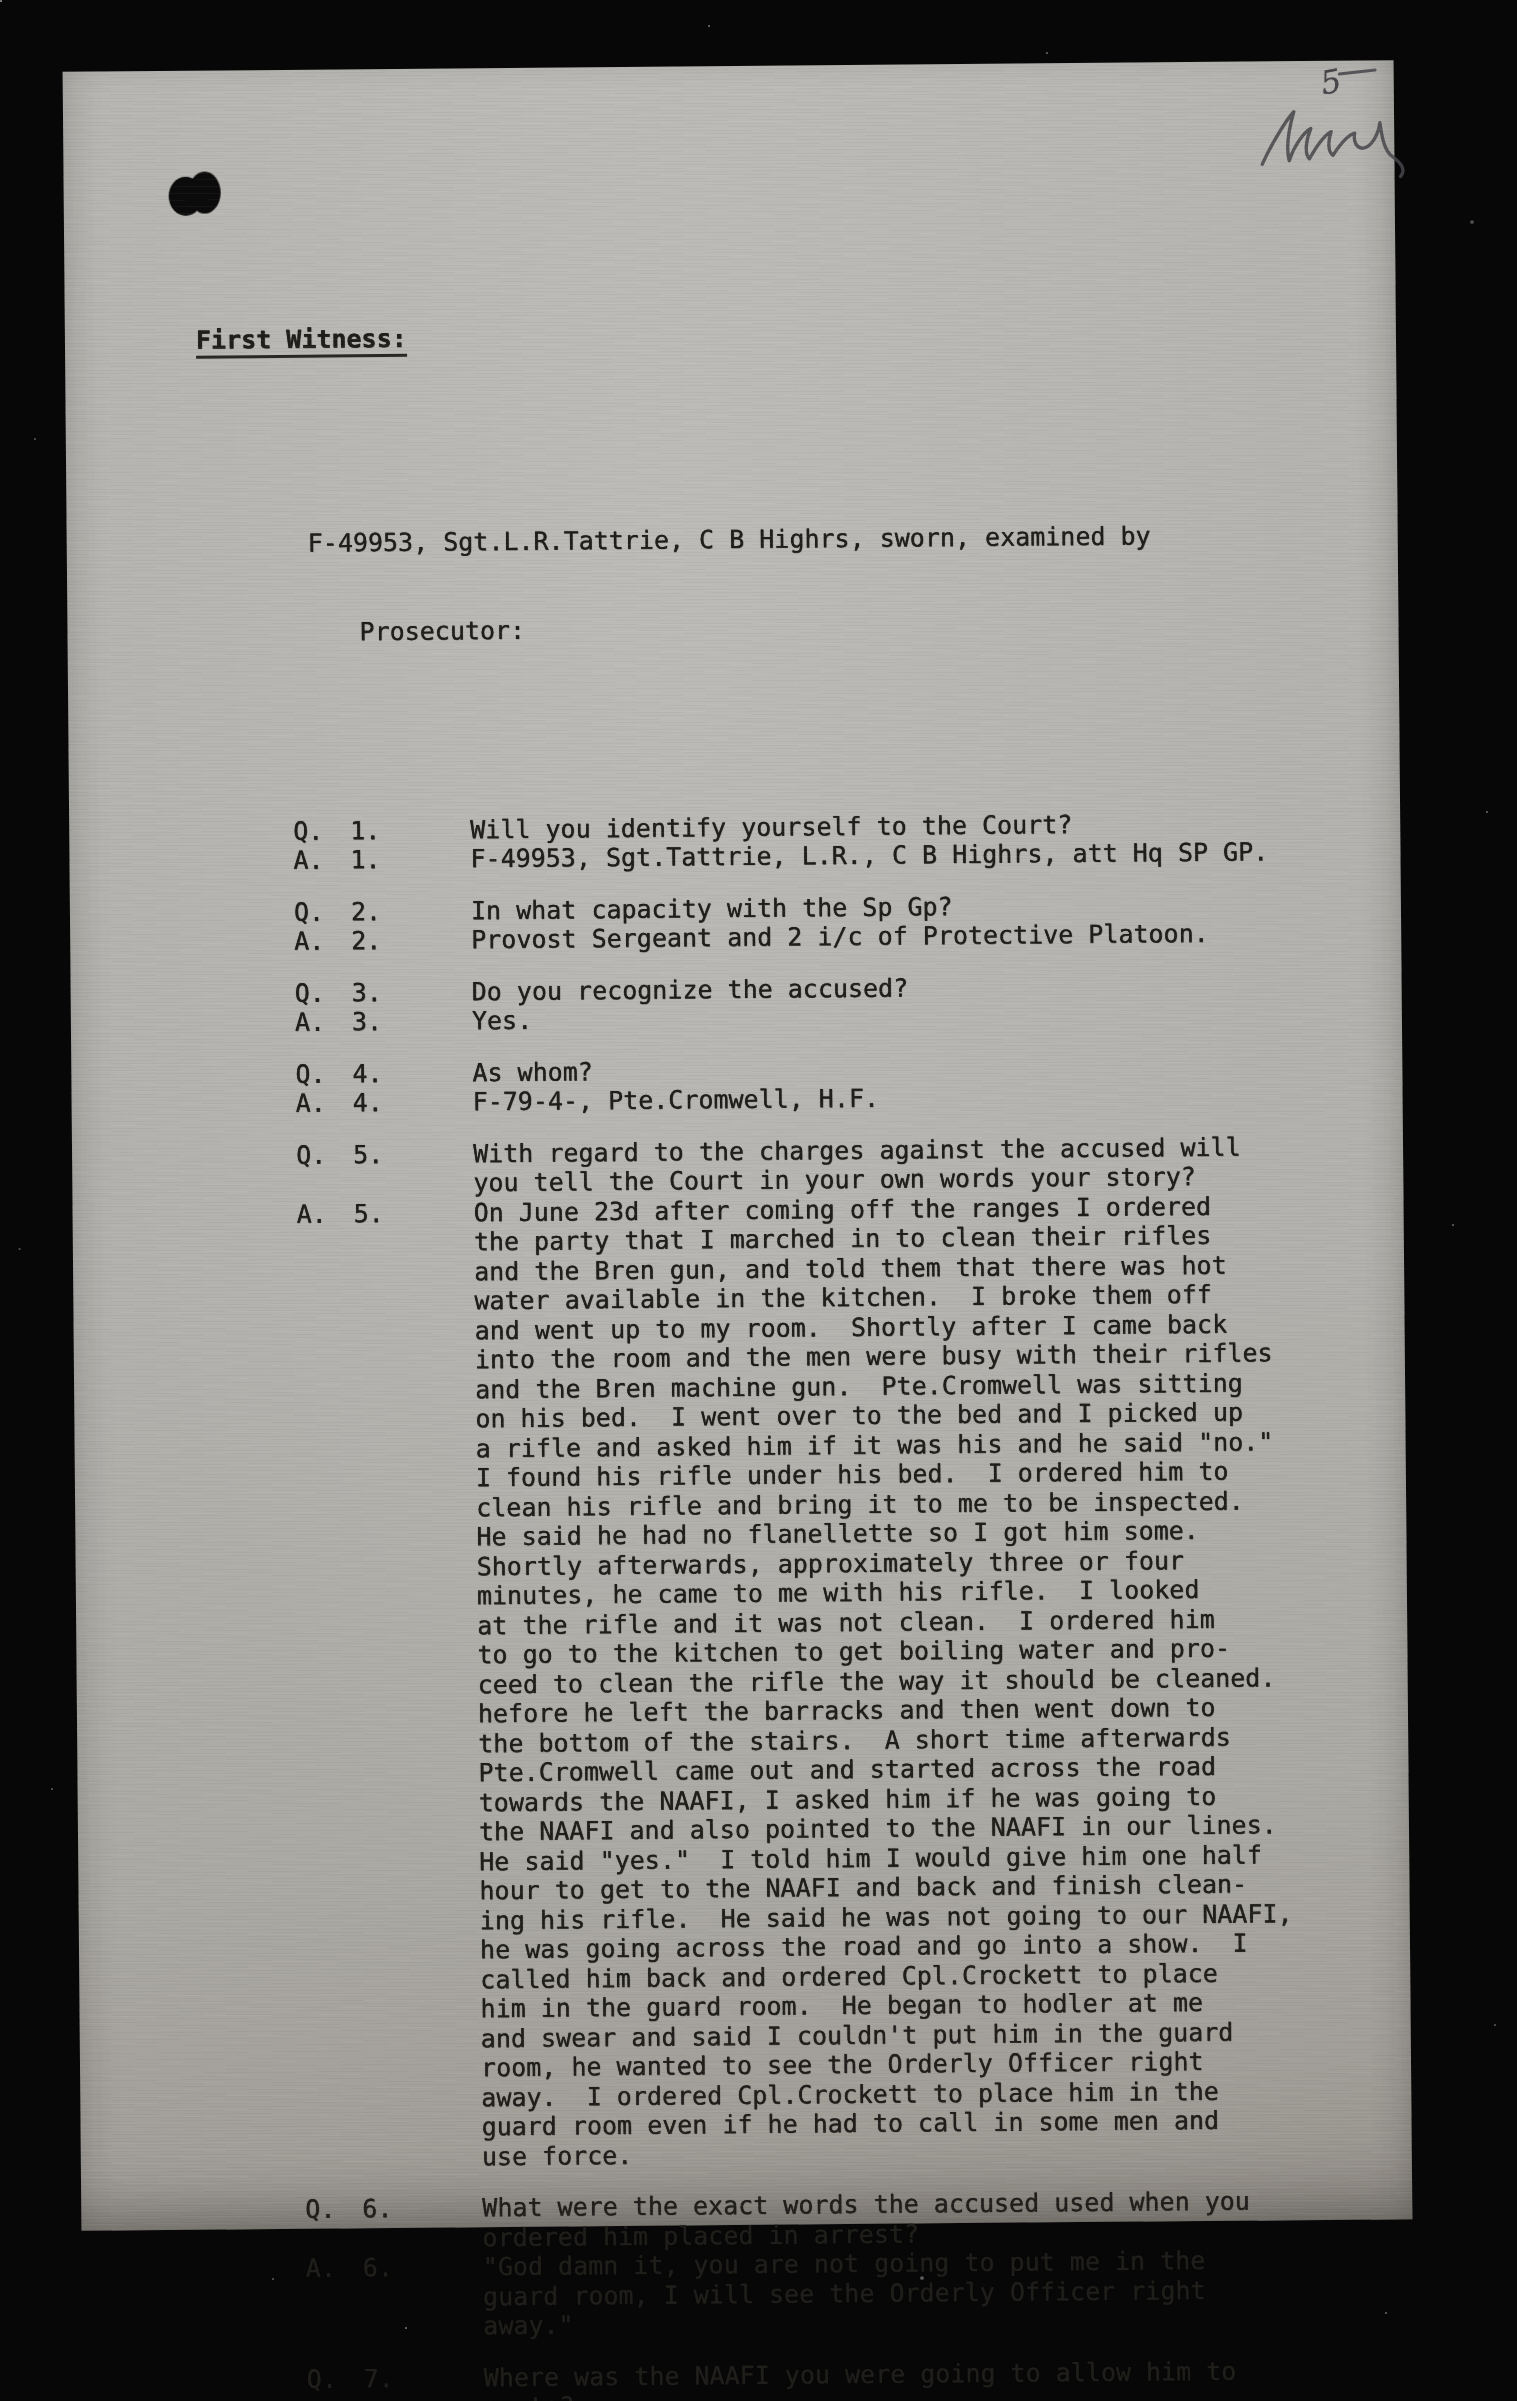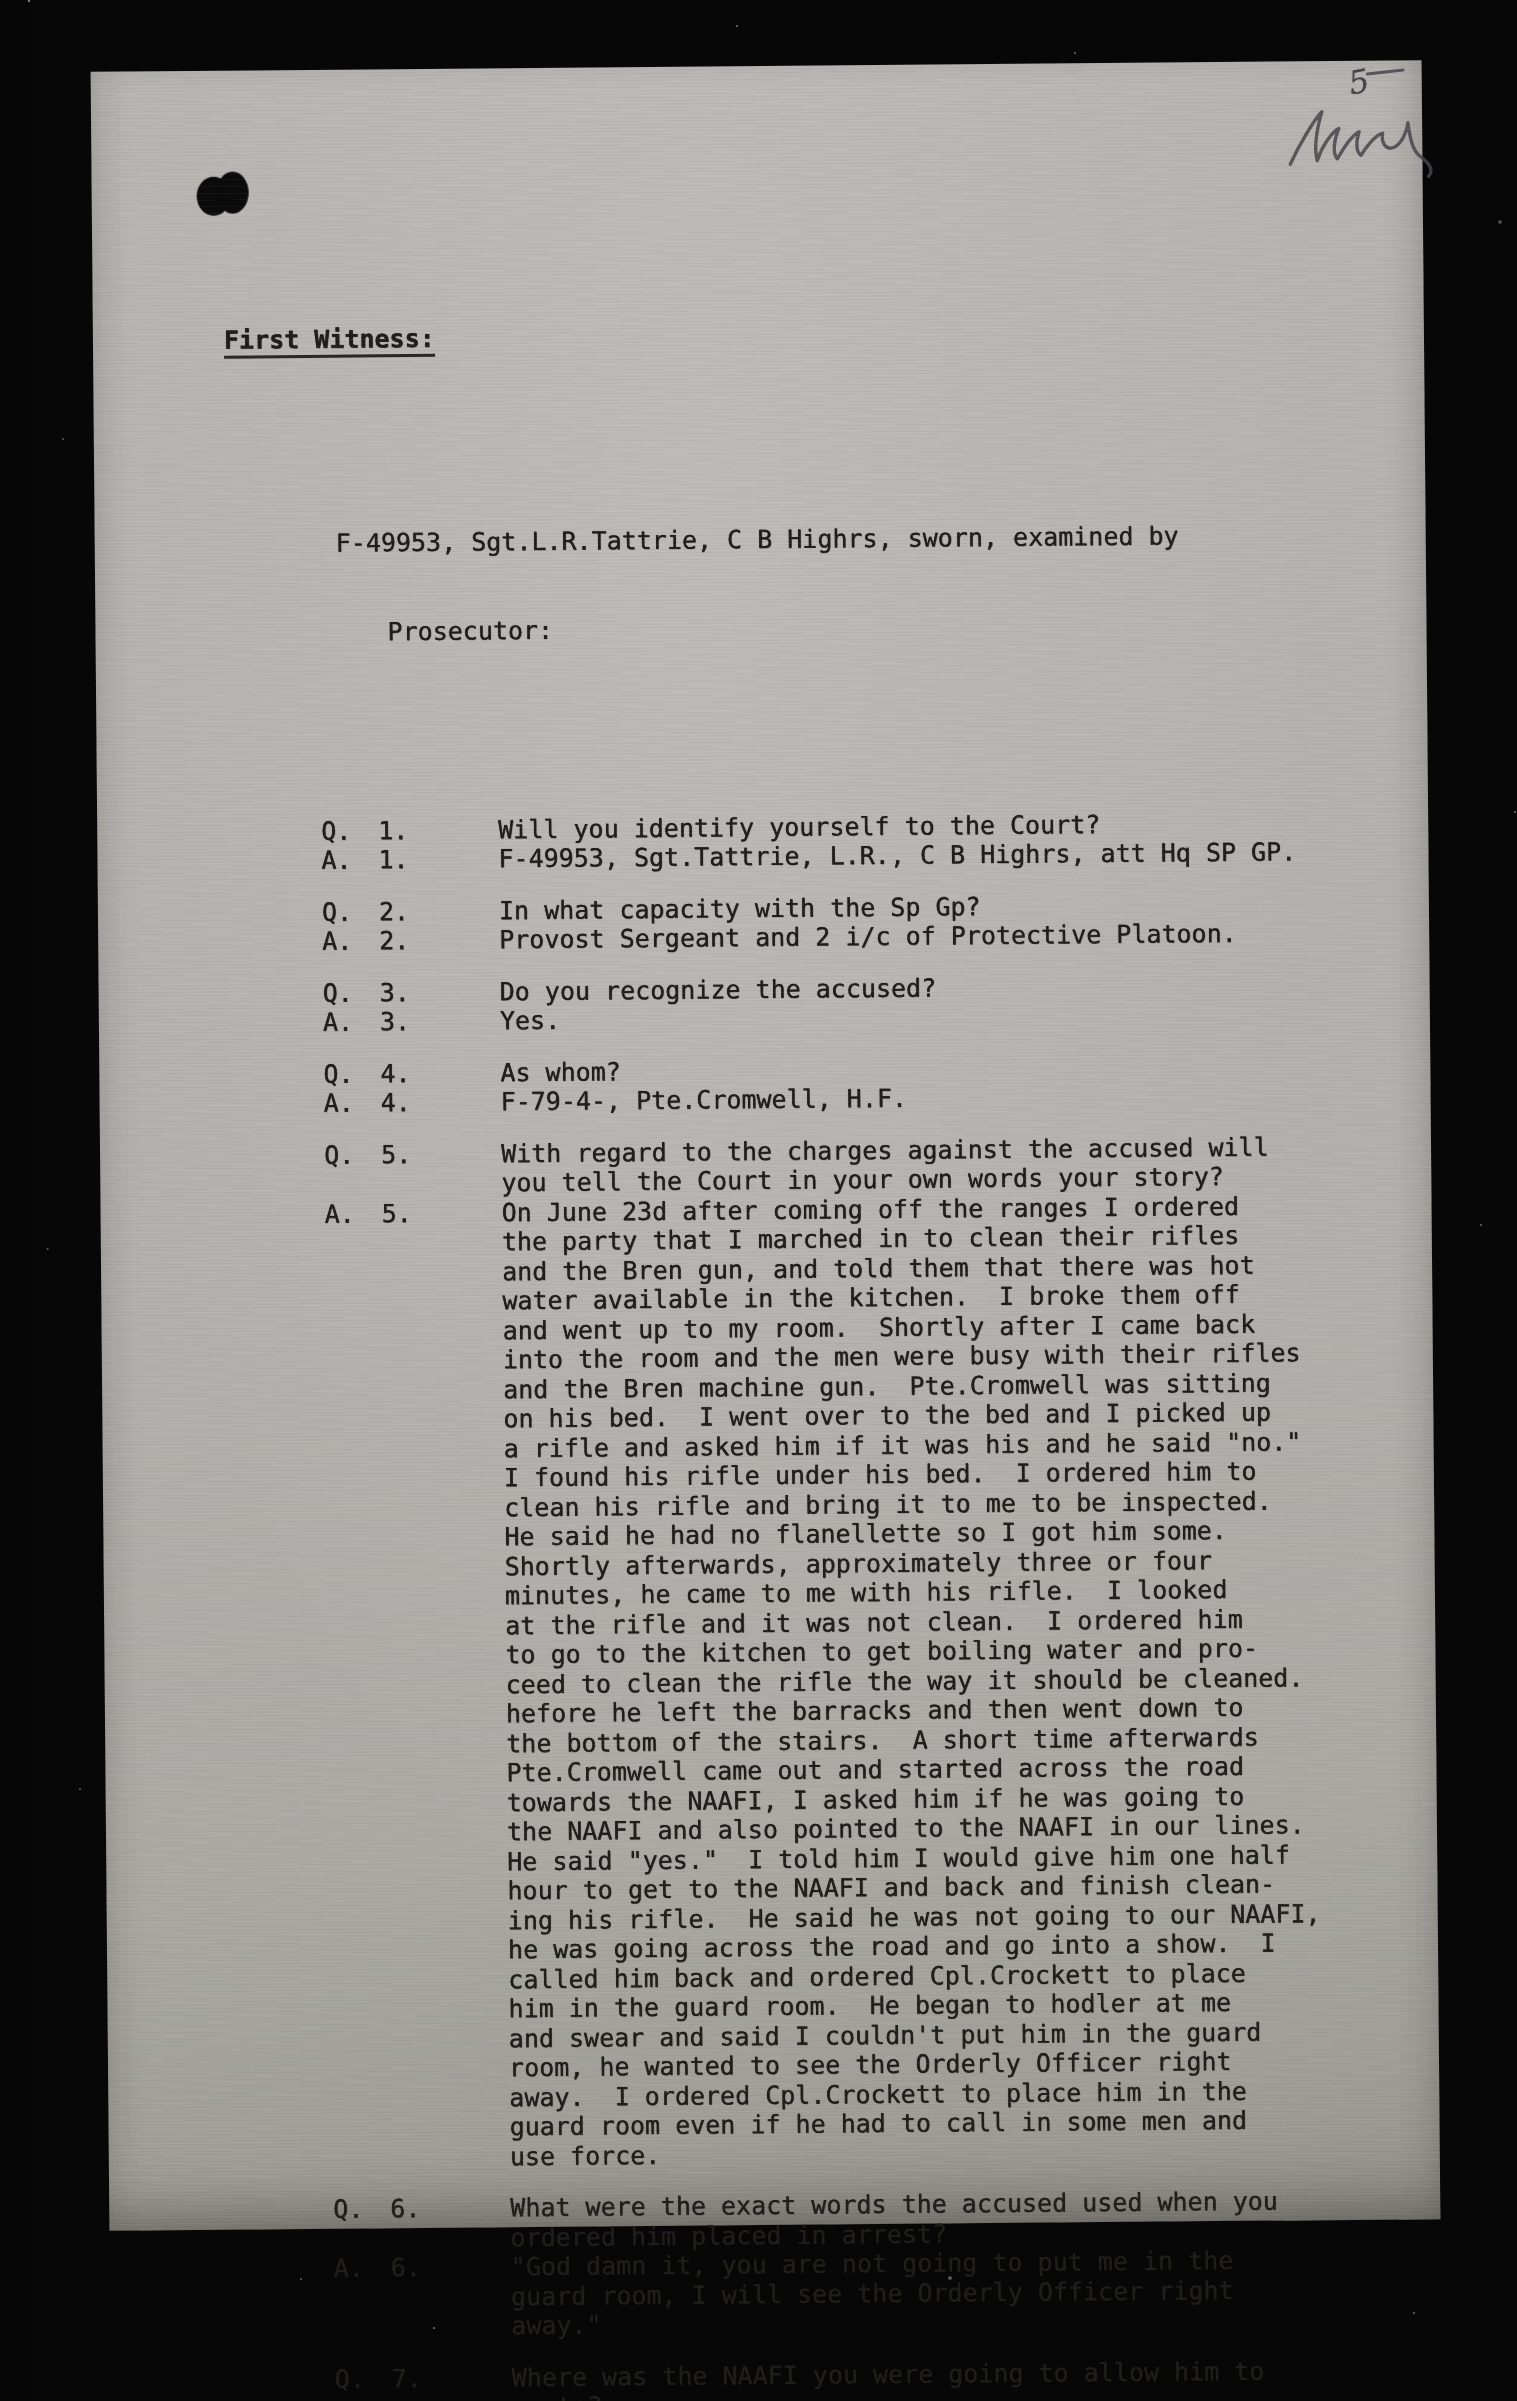--- a/index.html
+++ b/index.html
@@ -1,19 +1,19 @@
 <!DOCTYPE html>
 <html style="font-size:13.5px"><head>
 <meta charset="utf-8">
 <style>
   html,body{margin:0;padding:0;background:#060606;}
   body{width:1518px;height:2401px;position:relative;overflow:hidden;
        font-family:"DejaVu Sans Mono", monospace;}
 
-  .scan-bg{position:absolute;inset:0;background:#070707;margin-left:28px;}
+  .scan-bg{position:absolute;inset:0;background:#070707;}
 
   
   .speckles{position:absolute;left:0;top:0;width:1.7px;height:1.7px;border-radius:50%;
     background:rgba(255,255,255,.55);
     box-shadow: 708px 25px 0 0 rgba(255,255,255,.4), 1046px 52px 0 0 rgba(255,255,255,.35),
       1471px 221px 0 0.8px rgba(255,255,255,.3), 1486px 811px 0 0 rgba(255,255,255,.35),
       34px 438px 0 0 rgba(255,255,255,.3), 18.6px 1248px 0 0 rgba(255,255,255,.3),
       1452px 1224px 0 0 rgba(255,255,255,.35), 51px 1788px 0 0 rgba(255,255,255,.3),
       405px 2327px 0 0 rgba(255,255,255,.4), 921px 2277px 0 0.8px rgba(255,255,255,.35),
       1385px 2312px 0 0 rgba(255,255,255,.35), 1494px 2024px 0 0 rgba(255,255,255,.3),

